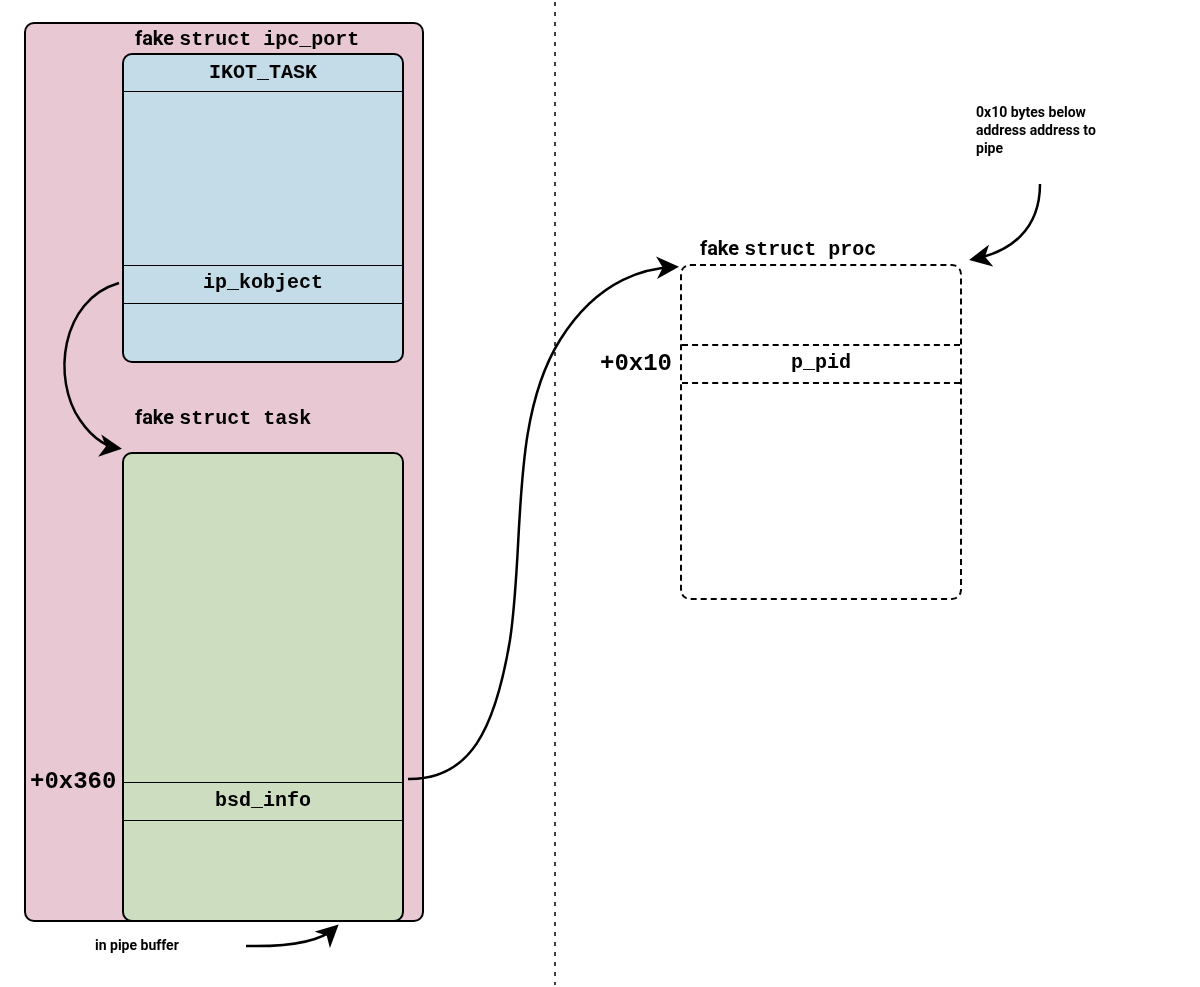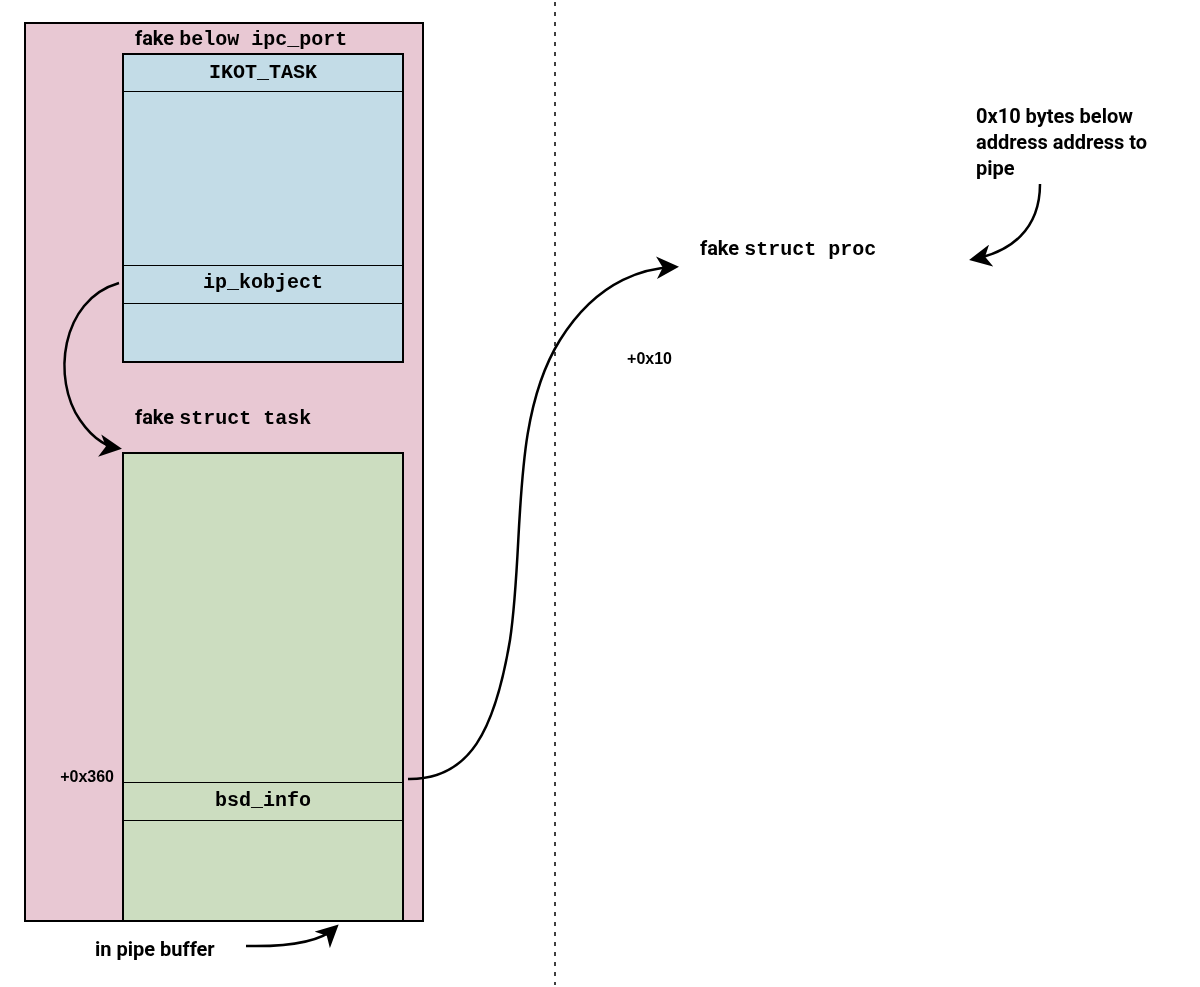--- a/index.html
+++ b/index.html
@@ -11,20 +11,21 @@
     font-family: -apple-system, BlinkMacSystemFont, "Segoe UI", Roboto, sans-serif;
   }
   .canvas {
     position: relative;
     width: 1200px;
     height: 987px;
   }
   .box {
     position: absolute;
     box-sizing: border-box;
+    border-radius: 10px;
   }
   .pink-container {
     border: 2px solid #000;
     background: #e8c8d3;
   }
   .blue-box {
     border: 2px solid #000;
     background: #c3dce7;
   }
   .green-box {
@@ -62,49 +63,49 @@
     position: absolute;
     font-size: 20px;
     font-weight: bold;
     white-space: nowrap;
   }
   .header-label .mono {
     font-family: "Courier New", Courier, monospace;
   }
   .offset-label {
     position: absolute;
-    font-family: Liberation Sans, sans-serif;
-    font-size: 16px;
+    font-family: Liberation Mono, monospace;
+    font-size: 24px;
     font-weight: bold;
     text-align: right;
   }
   .annotation {
     position: absolute;
-    font-size: 20px;
+    font-size: 14px;
     font-weight: bold;
     line-height: 1.3;
   }
   svg.overlay {
     position: absolute;
     top: 0;
     left: 0;
     width: 1200px;
     height: 987px;
     pointer-events: none;
   }
 </style>
 </head>
 <body>
 
 <div class="canvas">
 
   <div class="box pink-container" style="left:24px; top:22px; width:400px; height:900px;"></div>
 
   <div class="header-label" style="left:135px; top:26px;">
-    <span>fake </span><span class="mono">below ipc_port</span>
+    <span>fake </span><span class="mono">struct ipc_port</span>
   </div>
 
   <div class="box blue-box" style="left:122px; top:53px; width:282px; height:310px;">
     <div class="cell-line" style="top:36px;"></div>
     <div class="cell-label" style="top:6px;">IKOT_TASK</div>
     <div class="cell-line" style="top:210px;"></div>
     <div class="cell-line" style="top:248px;"></div>
     <div class="cell-label" style="top:216px;">ip_kobject</div>
   </div>
 
@@ -119,20 +120,25 @@
   </div>
 
   <div class="offset-label" style="left:30px; top:768px; width:84px;">+0x360</div>
 
   <div class="annotation" style="left:95px; top:936px;">in pipe buffer</div>
 
   <div class="header-label" style="left:700px; top:236px;">
     <span>fake </span><span class="mono">struct proc</span>
   </div>
 
+  <div class="box dashed-box" style="left:680px; top:264px; width:282px; height:336px;">
+    <div class="cell-line-dashed" style="top:78px;"></div>
+    <div class="cell-line-dashed" style="top:116px;"></div>
+    <div class="cell-label" style="top:85px;">p_pid</div>
+  </div>
 
   <div class="offset-label" style="left:596px; top:350px; width:76px;">+0x10</div>
 
   <div class="annotation" style="left:976px; top:103px; width:210px;">
     <span>0x10 bytes below</span><br>
     <span>address address to</span><br>
     <span>pipe</span>
   </div>
 
   <svg class="overlay" viewBox="0 0 1200 987">

